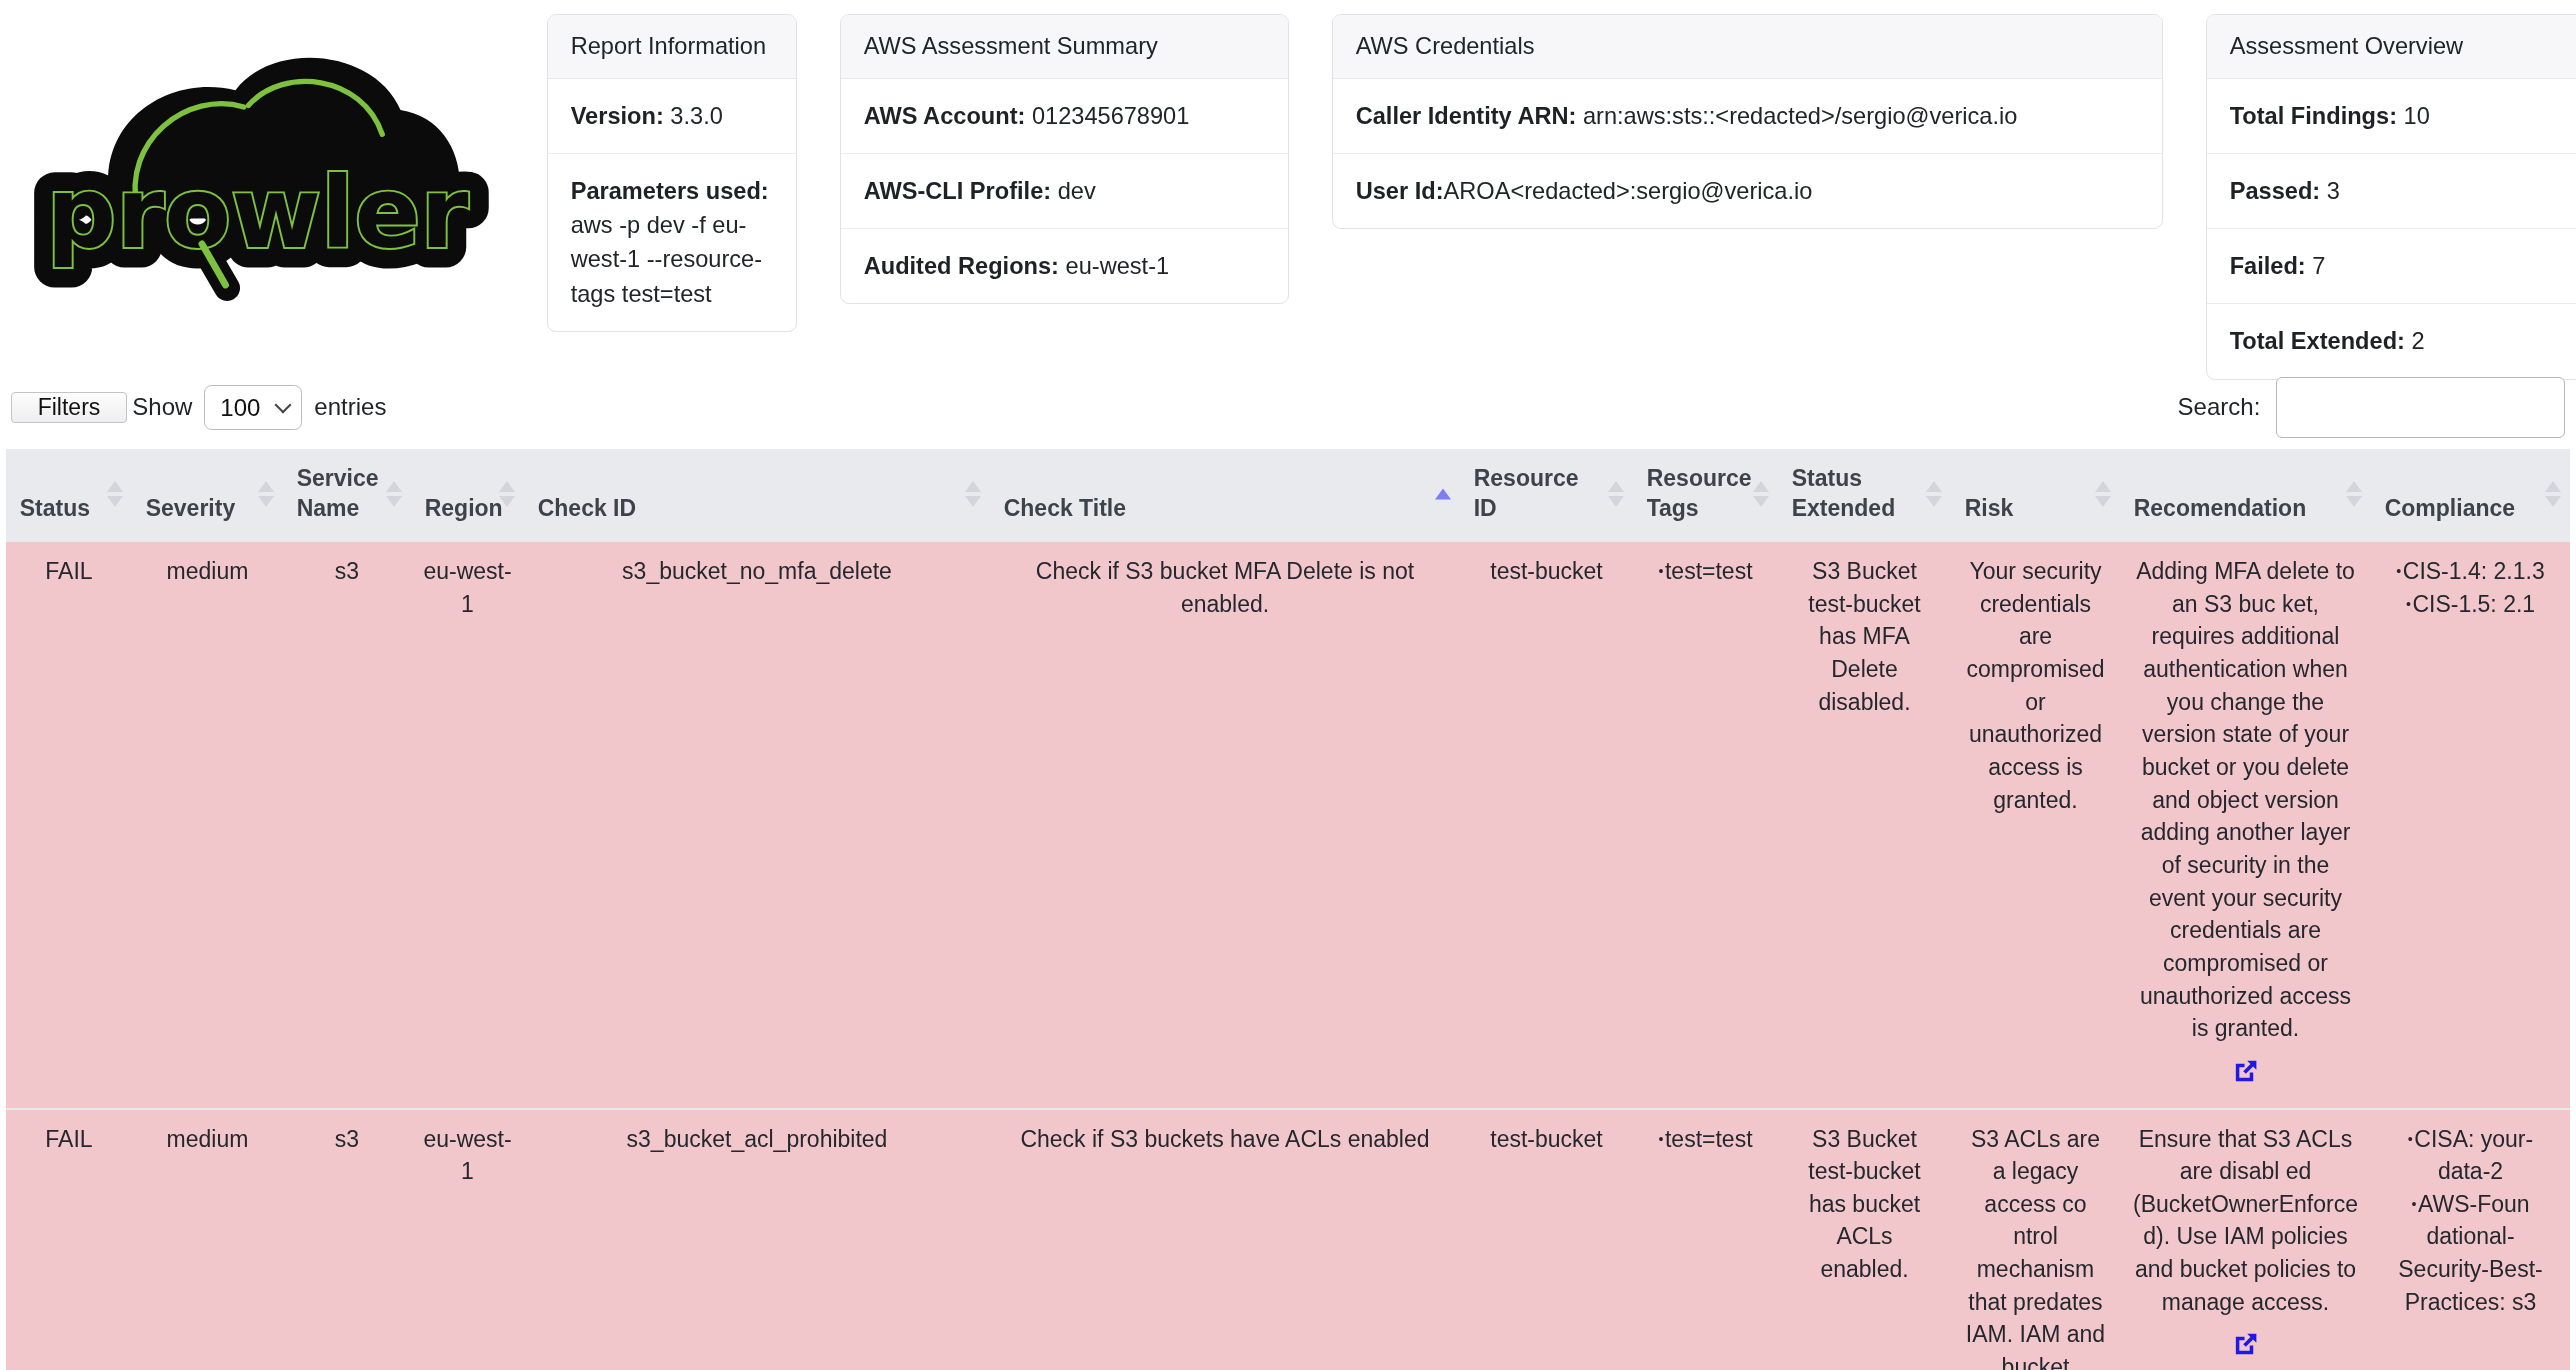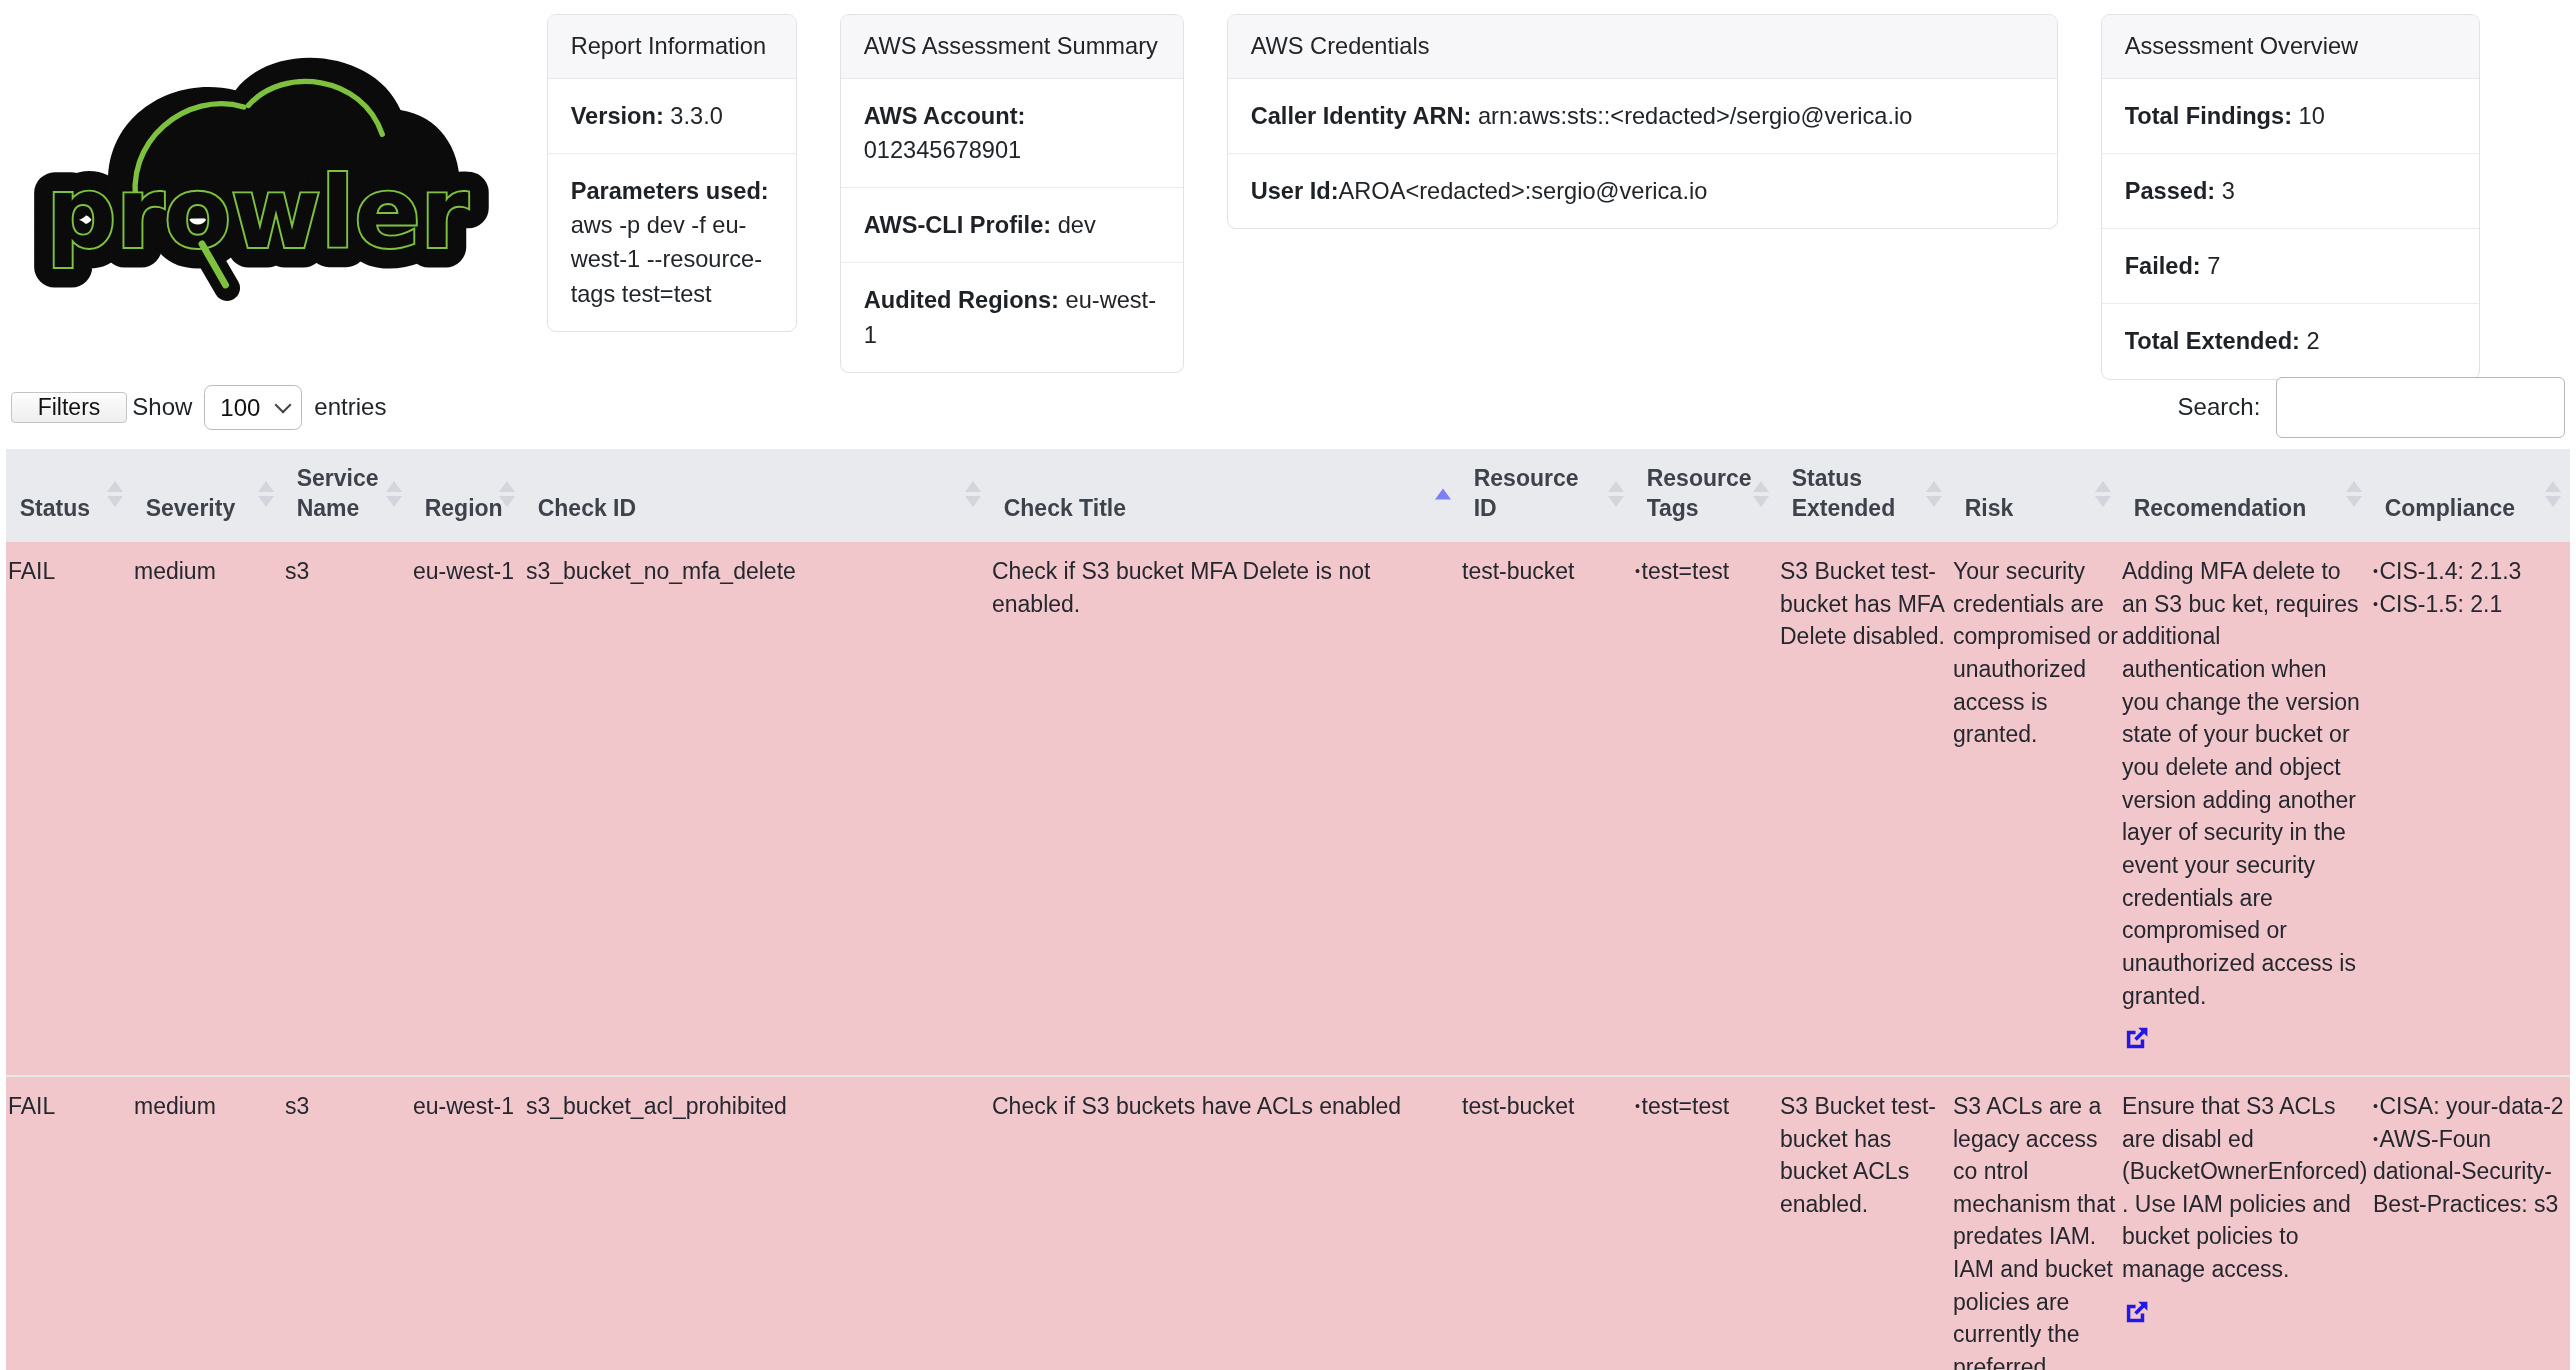--- a/index.html
+++ b/index.html
@@ -35,21 +35,21 @@
     padding: 20px 23px;
     font-size: 23.6px;
     line-height: 1.45;
     border-bottom: 1.5px solid #ebecef;
     color: #212529;
     word-wrap: break-word;
   }
   .card-item:last-child { border-bottom: none; }
   .card-item b { font-weight: bold; color: #1e2227; }
   .card-report    { width: 250px; }
-  .card-summary   { width: 344px; }
+  .card-summary   { width: 449px; }
   .card-creds     { width: 831px; }
   .card-overview  { width: 379px; }
 
   
   .toolbar {
     display: flex;
     align-items: center;
     margin: -4.6px 10.7px 9px 10.7px;
     height: 65px;
   }
@@ -138,25 +138,26 @@
     flex-direction: column;
     gap: 3.8px;
   }
   .tri-up, .tri-down { width: 0; height: 0; border-left: 8.4px solid transparent; border-right: 8.4px solid transparent; }
   .tri-up   { border-bottom: 11.4px solid #d3d5dc; }
   .tri-down { border-top:   11.4px solid #d3d5dc; }
   .tri-up.active { border-bottom-color: #7b7ff2; }
   .findings tbody td {
     background: #f2c7cc;
     vertical-align: top;
-    padding: 13px 2px;
+    padding: 13px 12px;
     line-height: 1.42;
     border-top: 2.3px solid #e7eaea;
     color: #24282e;
     word-wrap: break-word;
+    text-align: center;
   }
   .bullet-item::before {
     content: "•";
     font-size: 0.62em;
     vertical-align: 0.18em;
     padding-right: 1.5px;
   }
   .ext-link { display: inline-block; margin-top: 12px; cursor: pointer; line-height: 0; }
 </style>
 </head>

